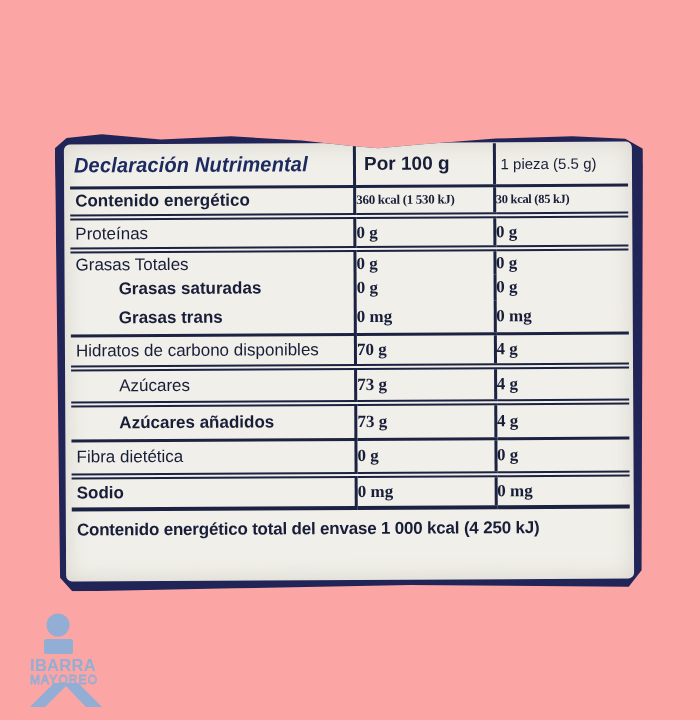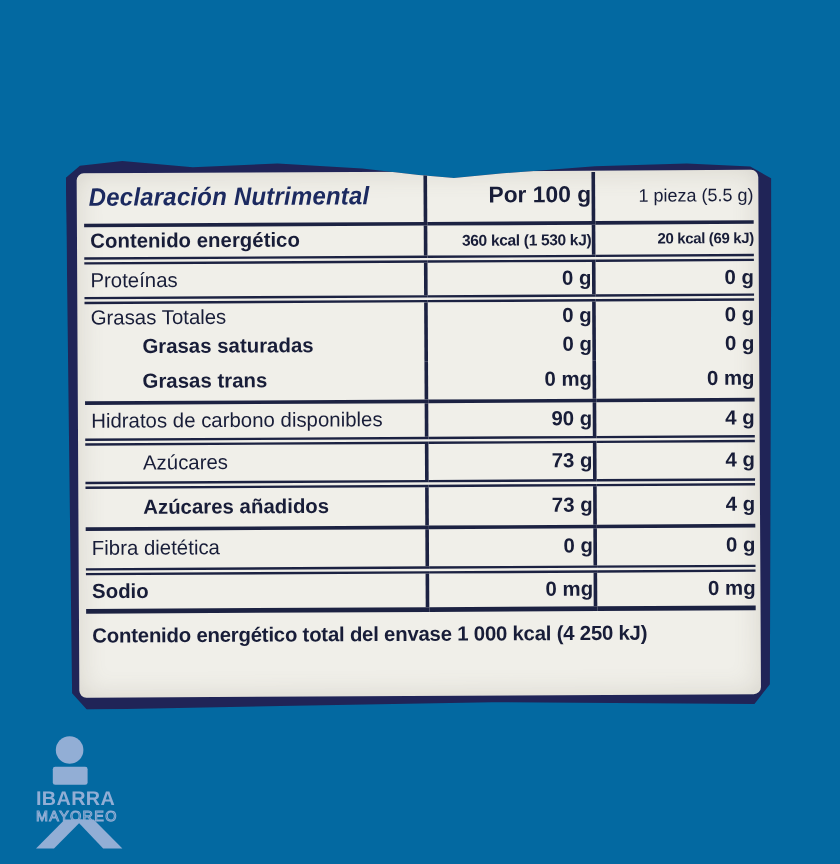--- a/index.html
+++ b/index.html
@@ -1,17 +1,17 @@
 <!DOCTYPE html>
 <html><head>
 <meta charset="utf-8">
 <style>
   * { margin:0; padding:0; box-sizing:border-box; }
   html,body { width:700px; height:720px; background:#ffffff; font-family:"Liberation Sans", sans-serif; }
-  .stage { position:relative; width:700px; height:720px; background:#0369a1; overflow:hidden; }
+  .stage { position:relative; width:700px; height:720px; background:#fca5a5; overflow:hidden; }
 
   
   .package {
     position:absolute; left:56px; top:132px; width:588px; height:458px;
     background:#202457;
     transform:rotate(-0.3deg);
     clip-path:polygon(0% 3.2%, 2% 1%, 8% 0.2%, 18% 1.4%, 30% 0.8%, 42% 1.8%, 50% 3%, 55% 3.6%,
                       62% 2.8%, 75% 1.6%, 88% 1.2%, 97% 1.8%, 100% 4%,
                       99.4% 96%, 97.2% 99.6%, 60% 99%, 30% 99.5%, 2.6% 100%, 0.5% 97%);
   }
@@ -19,21 +19,21 @@
     position:absolute; left:9px; top:11px; right:11px; bottom:10px;
     background:#f0efe9; border-radius:6px; overflow:hidden;
     box-shadow:inset 0 0 22px rgba(115,105,85,0.20);
     padding:1px 4px 0 6px;
   }
 
   
   table.nutri { width:100%; border-collapse:collapse; color:#181d38; table-layout:fixed; }
   col.c1 { width:51%; } col.c2 { width:25%; } col.c3 { width:24%; }
   td { vertical-align:middle; }
-  td.v { border-left:3px solid #1c2242; text-align:right; }
+  td.v { border-left:3px solid #1c2242; text-align:left; }
 
   tr.sep-s td { border-bottom:3px solid #1c2242; }
   tr.sep-d td { border-bottom:6px double #1c2242; }
   tr.sep-t td { border-bottom:4px solid #1c2242; }
 
   tr.h-header td { height:42px; }
   tr.h-sm td { height:30px; }
   tr.h-md td { height:33px; }
   tr.h-xs td { height:26px; }
   tr.h-lg td { height:36px; }
@@ -43,21 +43,21 @@
     display:inline-block; font-size:21px; font-weight:800; font-style:italic;
     color:#1c2a60; letter-spacing:0.2px; transform:scaleX(0.95); transform-origin:left center;
     white-space:nowrap;
   }
   .hdr1 { font-size:19px; font-weight:bold; text-align:left; padding-left:8px; white-space:nowrap; }
   .hdr2 { font-size:15px; font-weight:normal; text-align:left; padding-left:5px; white-space:nowrap; }
 
   td.name { padding-left:5px; font-size:17px; text-align:left; white-space:nowrap; }
   td.name.ind { padding-left:48px; }
   td.name.b { font-weight:bold; }
-  td.val { font-size:17px; font-weight:bold; white-space:nowrap; }
+  td.val { font-size:17px; font-weight:bold; white-space:nowrap;font-family:Liberation Serif, serif; }
   td.val.sm { font-size:13px; letter-spacing:-0.3px; }
   td.val.xs { font-size:12.5px; letter-spacing:-0.3px; }
 
   td.footer-cell {
     font-size:17px; font-weight:bold; text-align:left; padding:9px 2px 9px 5px;
     letter-spacing:-0.2px; white-space:nowrap;
   }
 
   
   .watermark { position:absolute; left:22px; top:601px; }
@@ -83,21 +83,21 @@
           <td class="title-cell">
             <span>Declaración Nutrimental</span>
           </td>
           <td class="v hdr1">Por 100 g</td>
           <td class="v hdr2">1 pieza (5.5 g)</td>
         </tr>
 
         <tr class="h-sm sep-d">
           <td class="name b">Contenido energético</td>
           <td class="v val sm">360 kcal (1 530 kJ)</td>
-          <td class="v val xs">20 kcal (69 kJ)</td>
+          <td class="v val xs">30 kcal (85 kJ)</td>
         </tr>
 
         <tr class="h-md sep-d">
           <td class="name">Proteínas</td>
           <td class="v val">0 g</td>
           <td class="v val">0 g</td>
         </tr>
 
         <tr class="h-xs">
           <td class="name">Grasas Totales</td>
@@ -112,21 +112,21 @@
         </tr>
 
         <tr class="h-md sep-s">
           <td class="name ind b">Grasas trans</td>
           <td class="v val">0 mg</td>
           <td class="v val">0 mg</td>
         </tr>
 
         <tr class="h-md sep-d">
           <td class="name">Hidratos de carbono disponibles</td>
-          <td class="v val">90 g</td>
+          <td class="v val">70 g</td>
           <td class="v val">4 g</td>
         </tr>
 
         <tr class="h-lg sep-d">
           <td class="name ind">Azúcares</td>
           <td class="v val">73 g</td>
           <td class="v val">4 g</td>
         </tr>
 
         <tr class="h-lg sep-s">

